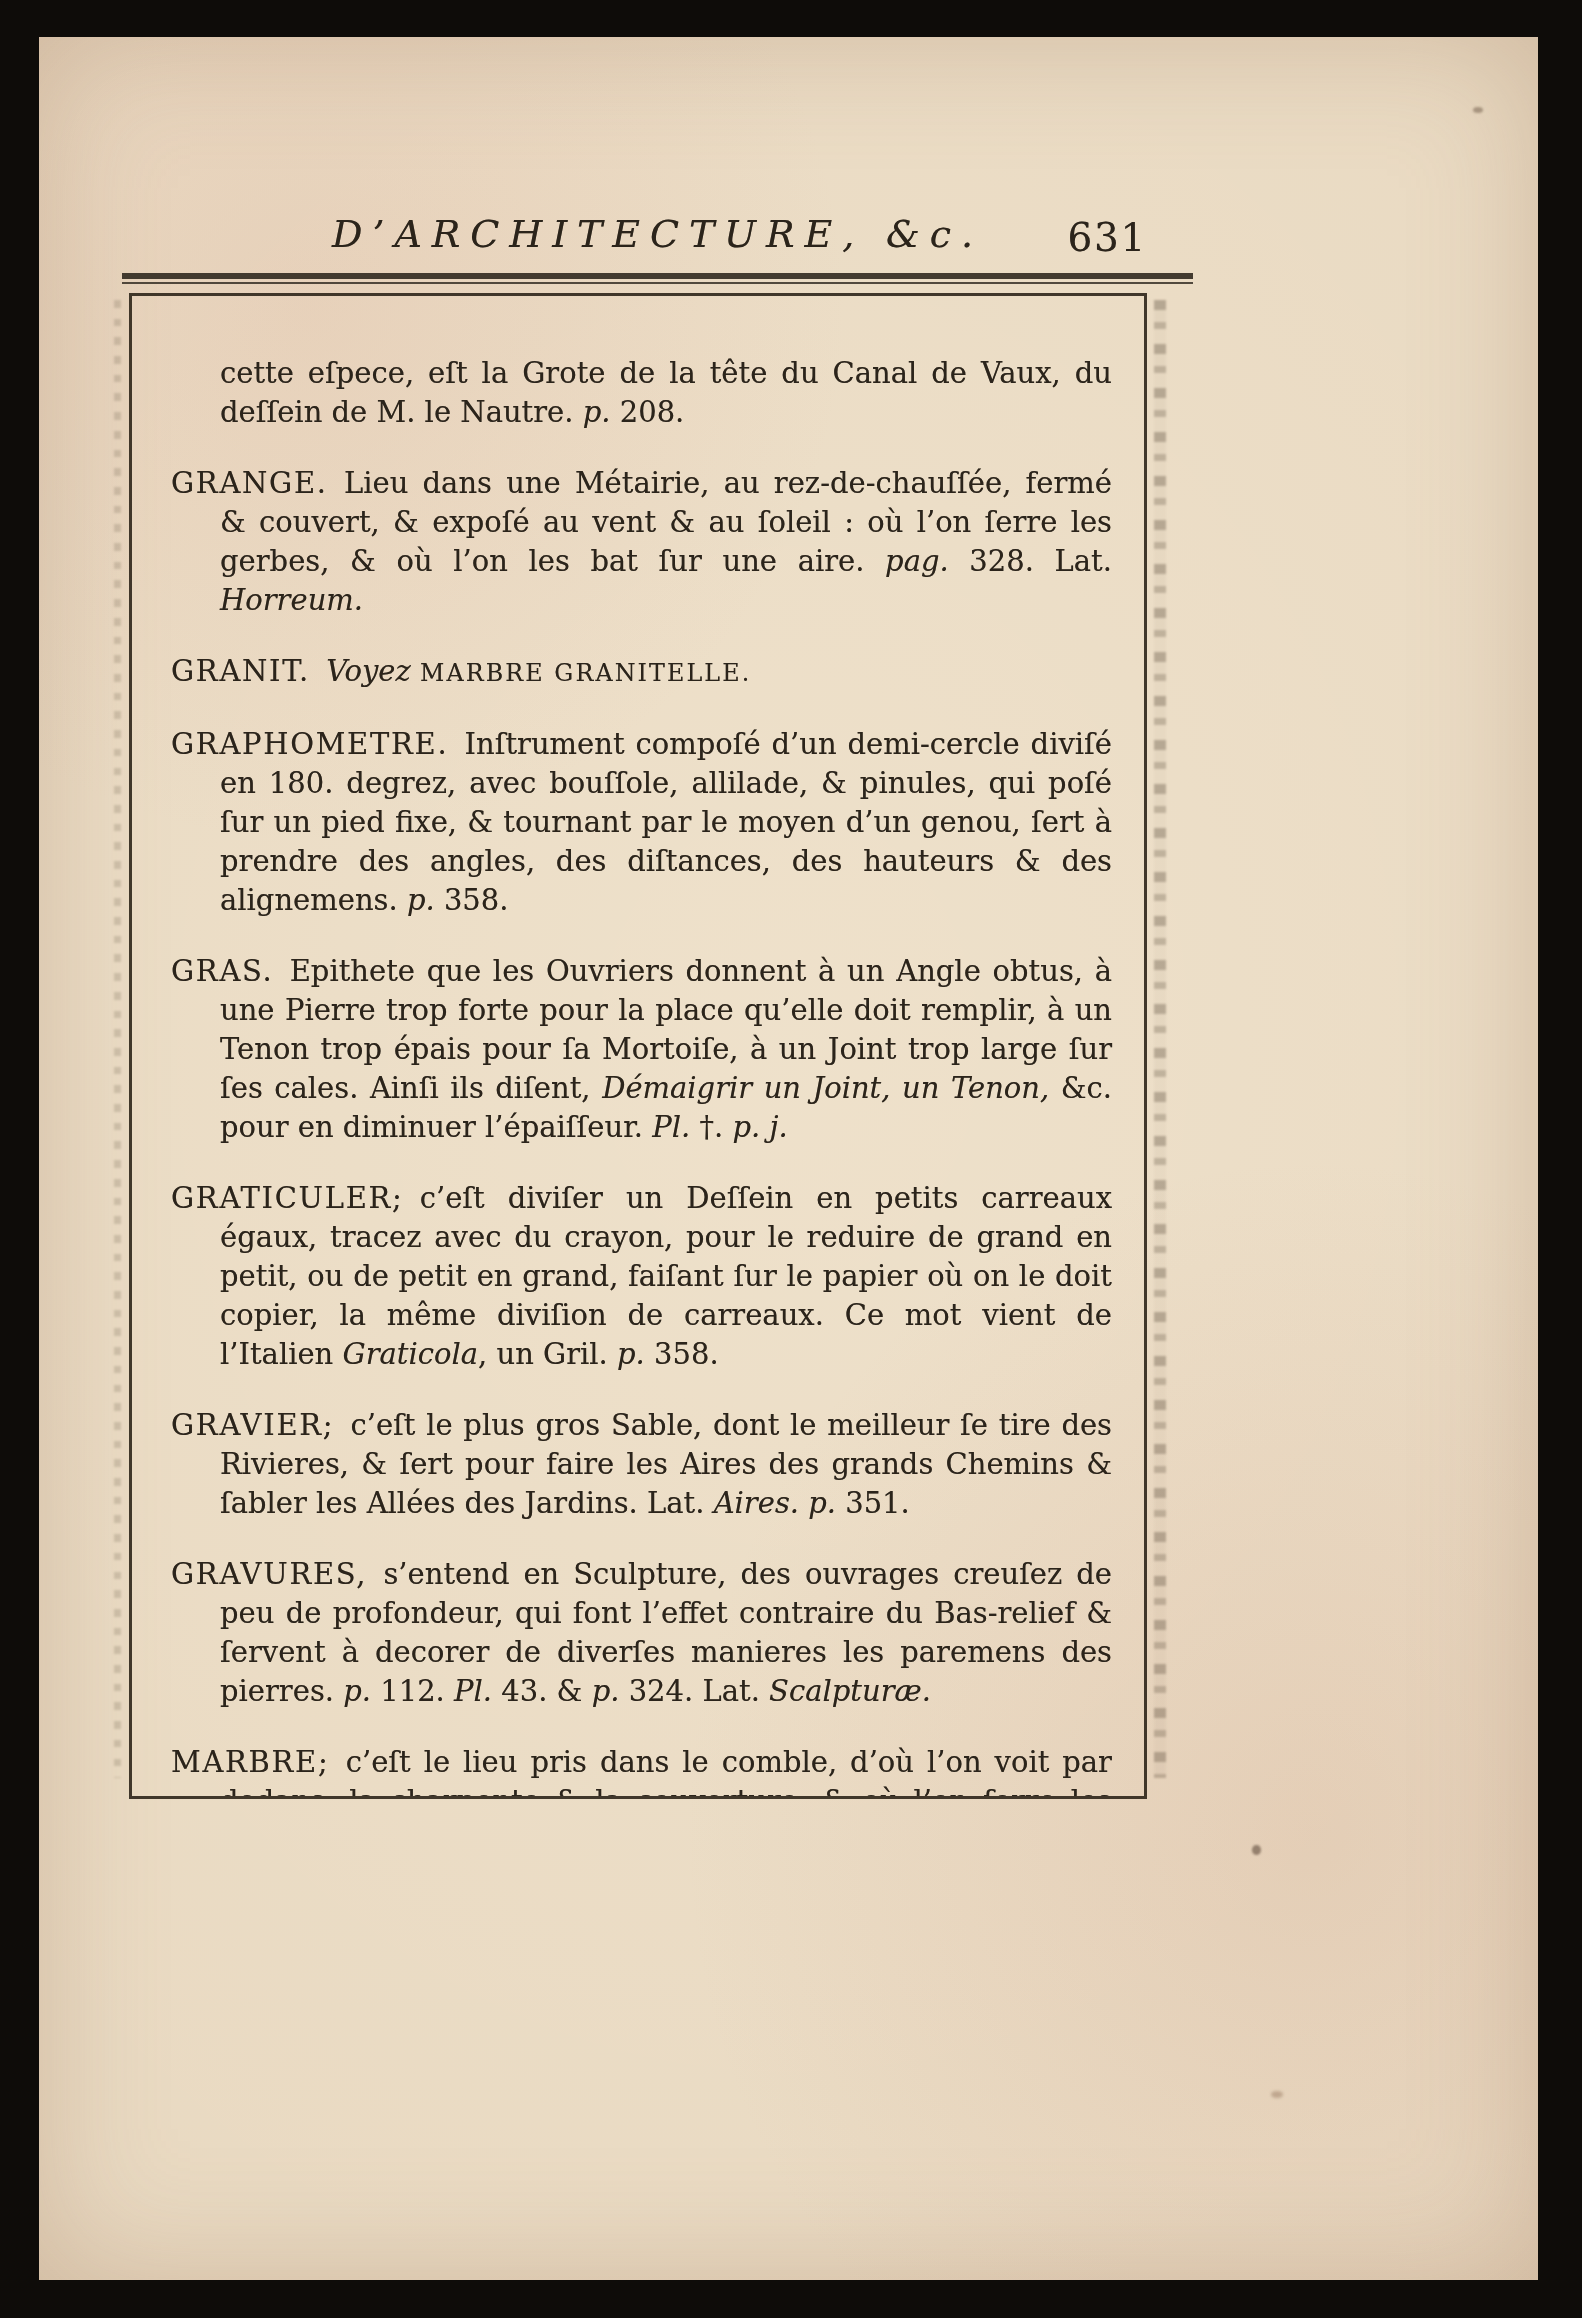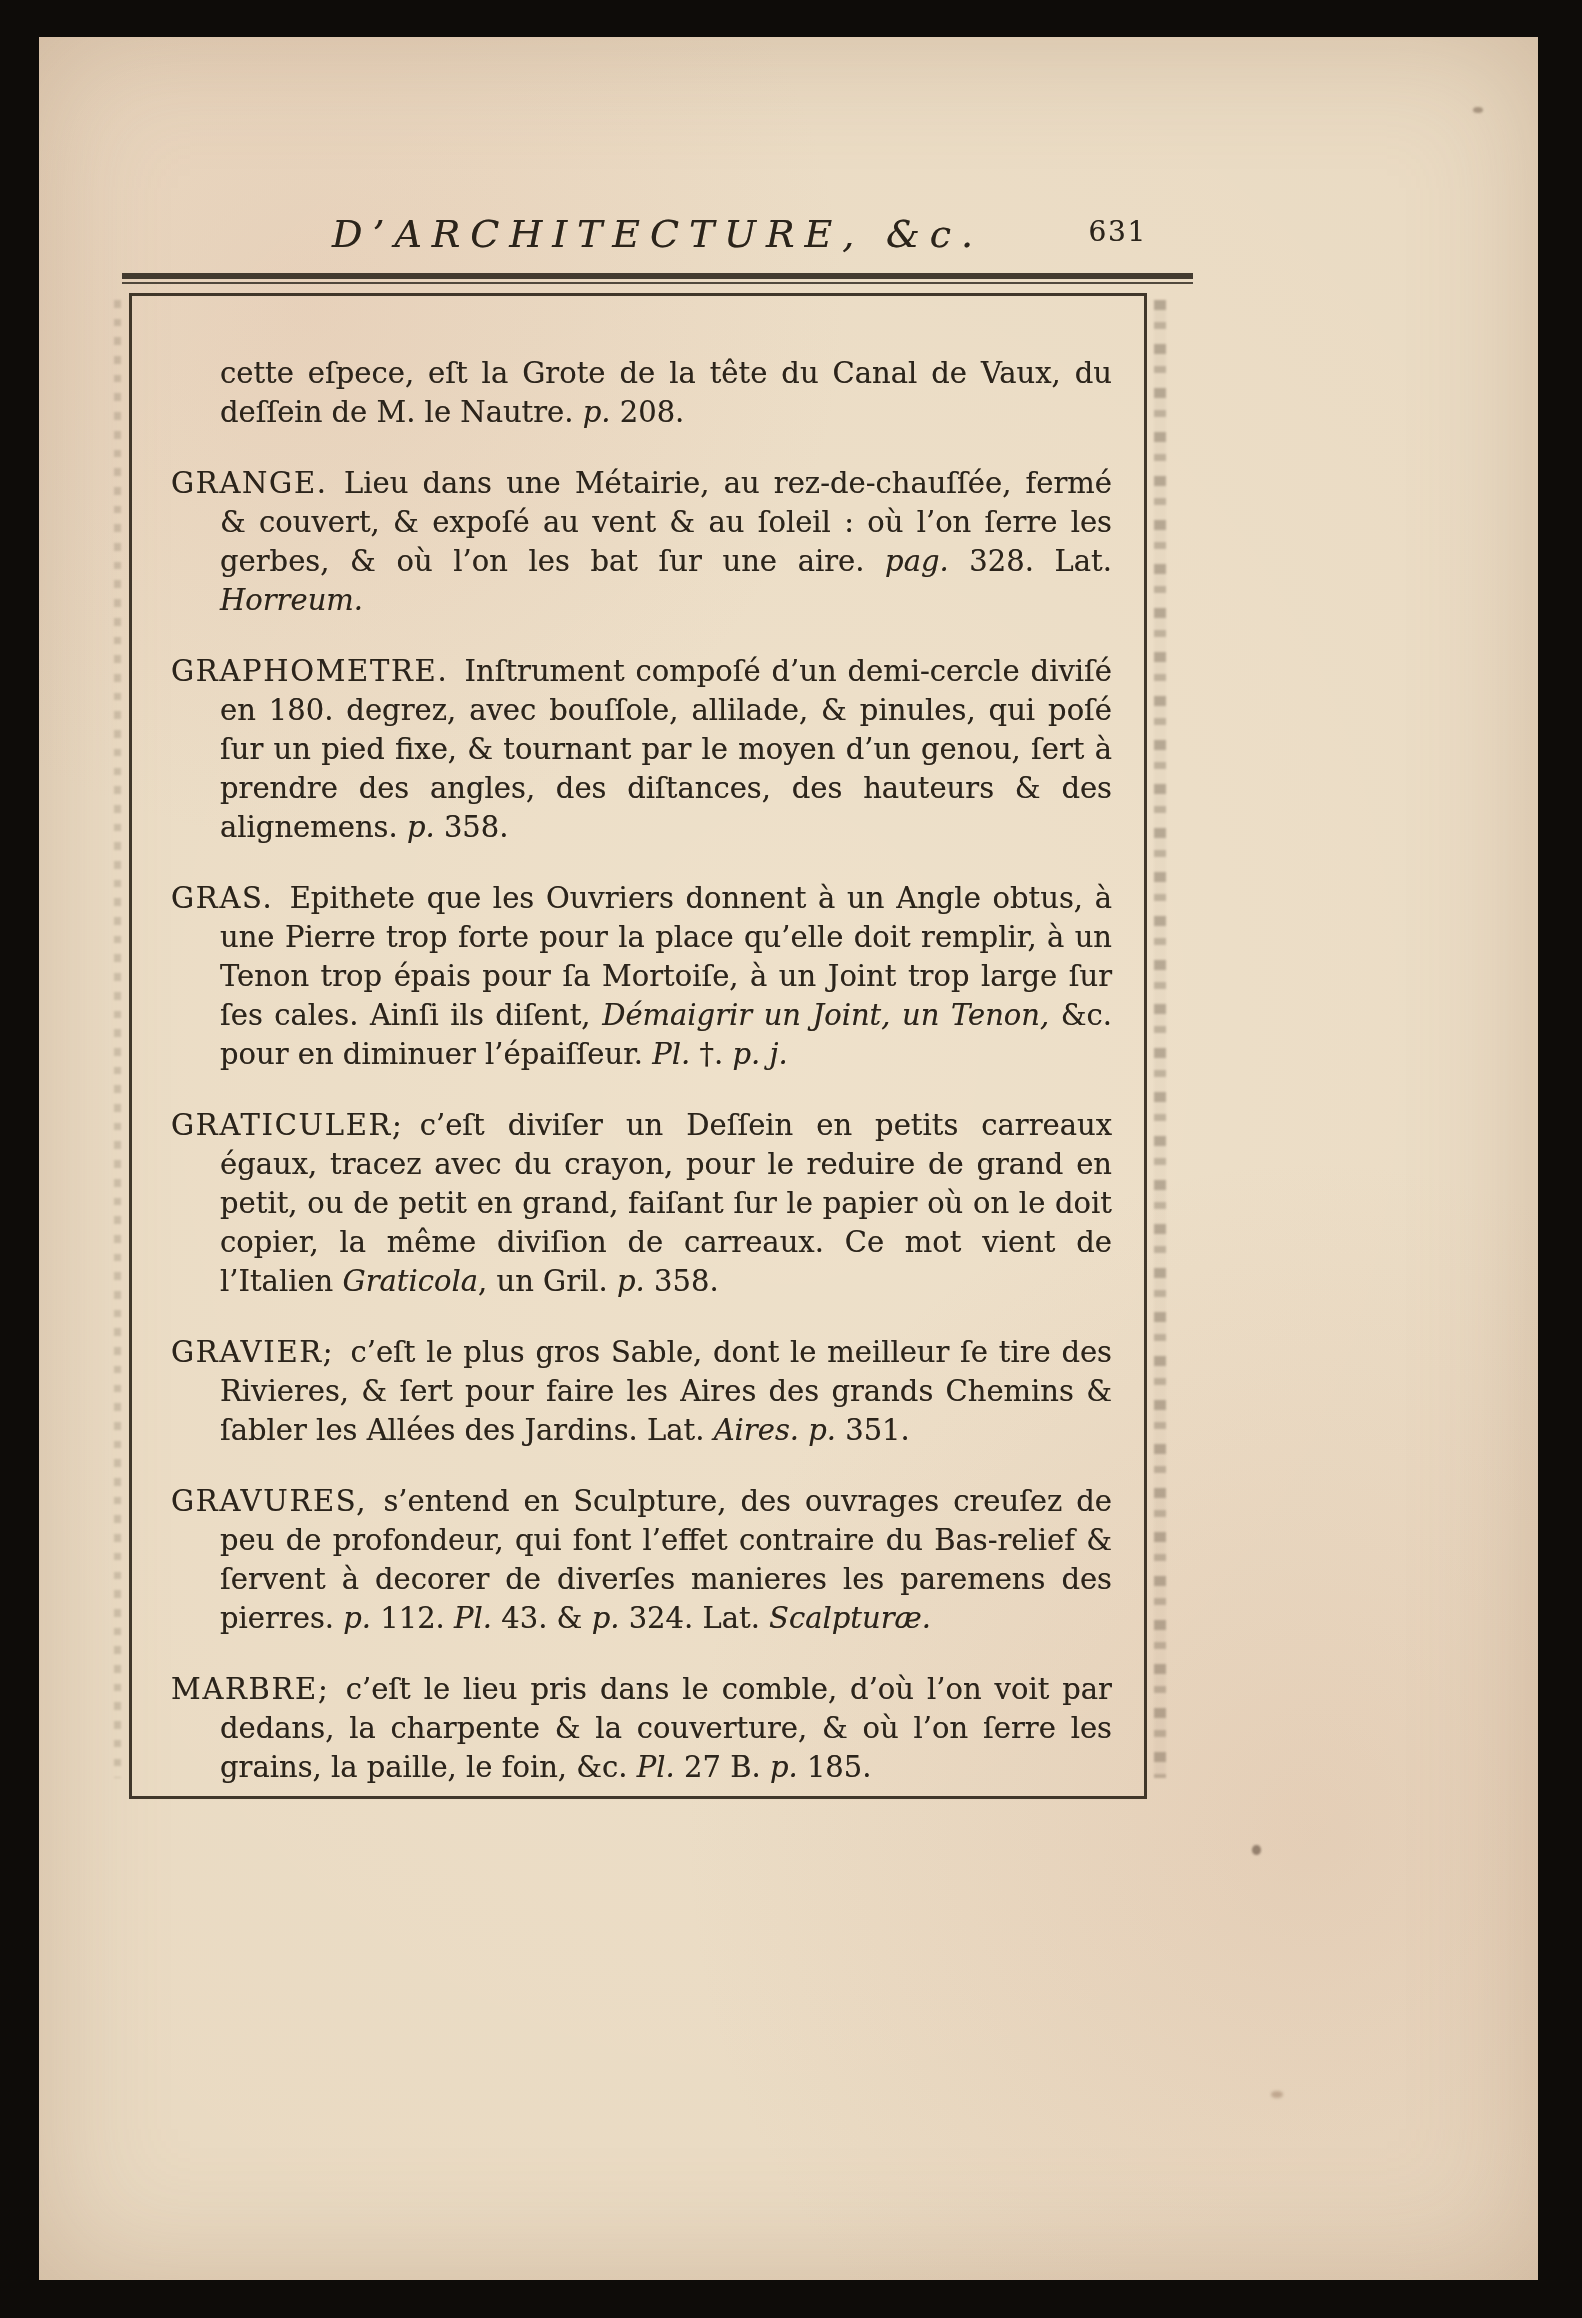--- a/index.html
+++ b/index.html
@@ -19,21 +19,21 @@
     box-shadow: inset 0 0 127px rgba(150,110,80,0.30);
     color: var(--ink, #2b241b);
   }
   .header-row { position:absolute; top:175px; left:85px; width:1067px; height:53px; }
   .page-title {
     position:absolute; left:0; right:0; text-align:center;
     font-style:italic; font-size:38px; letter-spacing:0.26em; white-space:nowrap;
     text-shadow:0 0 0.5px rgba(43,36,27,0.55);
   }
   .page-number {
-    position:absolute; right:44px; top:2.5px; font-size:28px; letter-spacing:1.7px;
+    position:absolute; right:44px; top:2.5px; font-size:39px; letter-spacing:1.7px;
     text-shadow:0 0 0.5px rgba(43,36,27,0.55);
   }
   .double-rule { position:absolute; top:236px; left:83px; width:1071px; }
   .double-rule .thick { height:6px; background:var(--ink,#2b241b); opacity:0.88; }
   .double-rule .thin  { height:1.7px; background:var(--ink,#2b241b); opacity:0.8; margin-top:3.4px; }
   .text-frame {
     position:absolute; left:90px; top:256px; width:1018px; height:1506px;
     border:3.4px solid rgba(45,37,25,0.9);
     padding:25.5px 32px 17px 39px; overflow:hidden;
   }
@@ -79,20 +79,21 @@
 
     <div class="double-rule">
       <div class="thick"></div>
       <div class="thin"></div>
     </div>
 
     <div class="text-frame">
       <div class="entries">
           <p class="cont"><span>cette eſpece, eſt la Grote de la tête du Canal de Vaux, du deſſein de M. le Nautre. </span><span class="it">p.</span><span> 208.</span></p>
           <p><span class="hw">GRANGE. </span><span>Lieu dans une Métairie, au rez-de-chauſſée, fermé &amp; couvert, &amp; expoſé au vent &amp; au ſoleil : où l’on ſerre les gerbes, &amp; où l’on les bat ſur une aire. </span><span class="it">pag.</span><span> 328. Lat. </span><span class="it">Horreum.</span></p>
+          <p><span class="hw">GRANIT. </span><span class="it">Voyez </span><span class="sc">MARBRE GRANITELLE.</span></p>
           <p><span class="hw">GRAPHOMETRE. </span><span>Inſtrument compoſé d’un demi-cercle diviſé en 180. degrez, avec bouſſole, allilade, &amp; pinules, qui poſé ſur un pied fixe, &amp; tournant par le moyen d’un genou, ſert à prendre des angles, des diſtances, des hauteurs &amp; des alignemens. </span><span class="it">p.</span><span> 358.</span></p>
           <p><span class="hw">GRAS. </span><span>Epithete que les Ouvriers donnent à un Angle obtus, à une Pierre trop forte pour la place qu’elle doit remplir, à un Tenon trop épais pour ſa Mortoiſe, à un Joint trop large ſur ſes cales. Ainſi ils diſent, </span><span class="it">Démaigrir un Joint, un Tenon,</span><span> &amp;c. pour en diminuer l’épaiſſeur. </span><span class="it">Pl.</span><span> †. </span><span class="it">p. j.</span></p>
           <p><span class="hw">GRATICULER; </span><span>c’eſt diviſer un Deſſein en petits carreaux égaux, tracez avec du crayon, pour le reduire de grand en petit, ou de petit en grand, faiſant ſur le papier où on le doit copier, la même diviſion de carreaux. Ce mot vient de l’Italien </span><span class="it">Graticola</span><span>, un Gril. </span><span class="it">p.</span><span> 358.</span></p>
           <p><span class="hw">GRAVIER; </span><span>c’eſt le plus gros Sable, dont le meilleur ſe tire des Rivieres, &amp; ſert pour faire les Aires des grands Chemins &amp; ſabler les Allées des Jardins. Lat. </span><span class="it">Aires.</span><span> </span><span class="it">p.</span><span> 351.</span></p>
           <p><span class="hw">GRAVURES, </span><span>s’entend en Sculpture, des ouvrages creuſez de peu de profondeur, qui font l’effet contraire du Bas-relief &amp; ſervent à decorer de diverſes manieres les paremens des pierres. </span><span class="it">p.</span><span> 112. </span><span class="it">Pl.</span><span> 43. &amp; </span><span class="it">p.</span><span> 324. Lat. </span><span class="it">Scalpturæ.</span></p>
           <p><span class="hw">MARBRE; </span><span>c’eſt le lieu pris dans le comble, d’où l’on voit par dedans, la charpente &amp; la couverture, &amp; où l’on ſerre les grains, la paille, le foin, &amp;c. </span><span class="it">Pl.</span><span> 27 B. </span><span class="it">p.</span><span> 185.</span></p>
         </div>
     </div>
 
     <div class="edge-left"></div>

